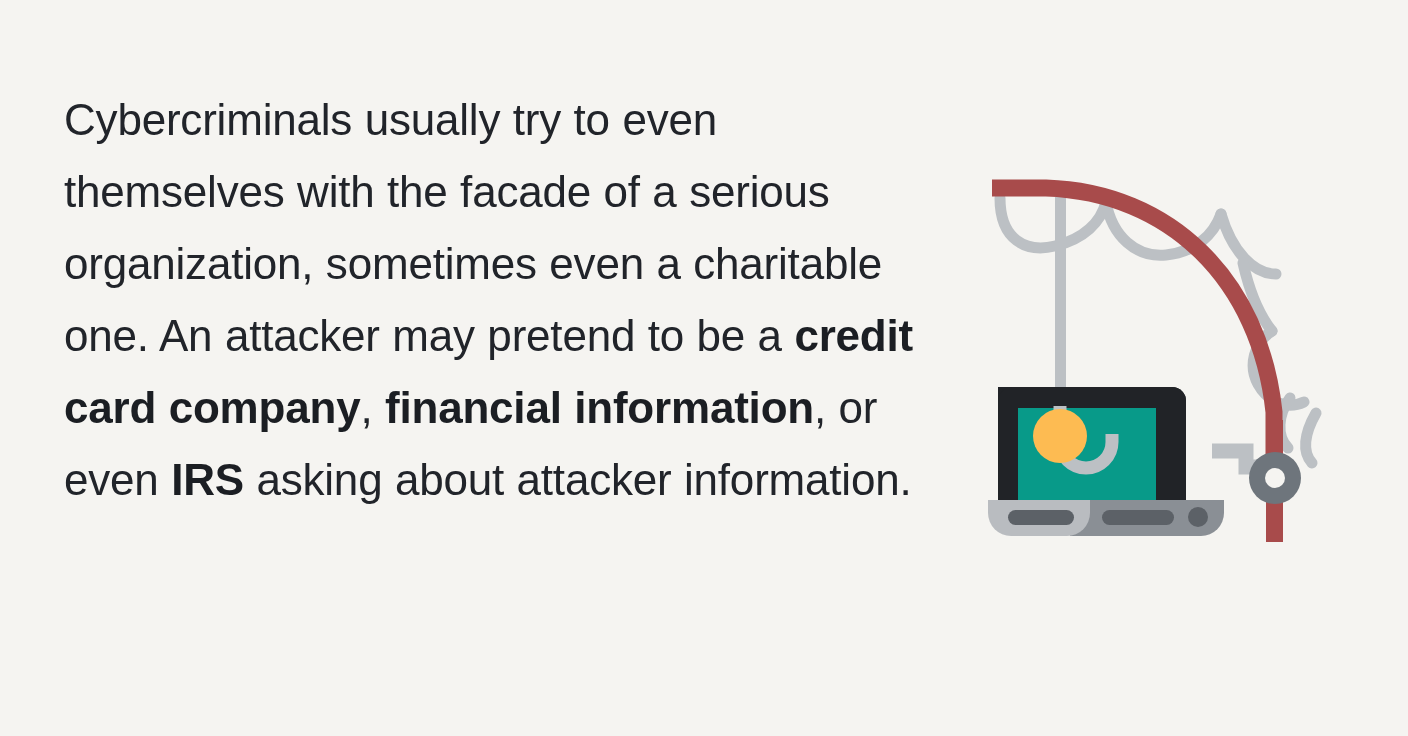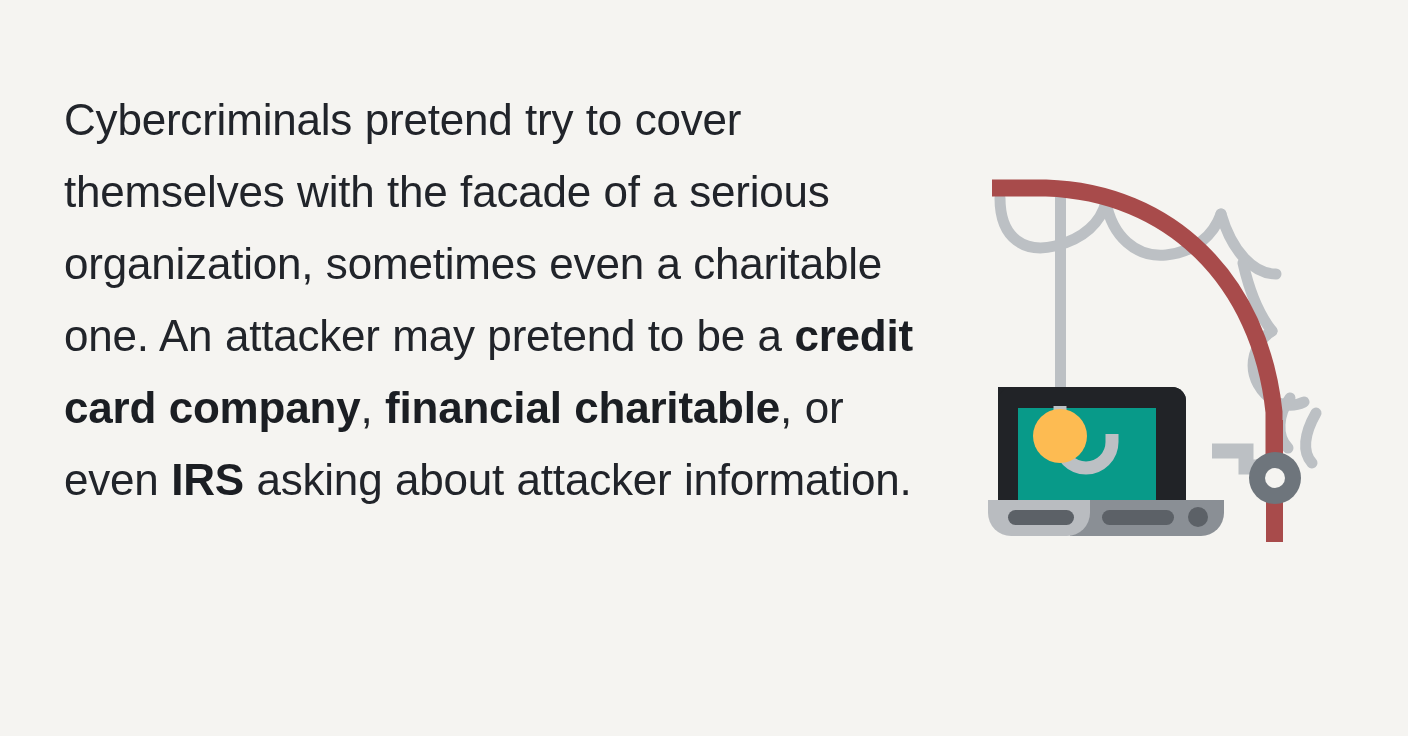--- a/index.html
+++ b/index.html
@@ -53,21 +53,21 @@
     width: 400px;
     height: 390px;
   }
 </style>
 </head>
 <body>
 
 <div class="card">
 
   <div class="copy-block">
-    <p class="copy-text"><span>Cybercriminals pretend try to cover themselves with the facade of a serious organization, sometimes even a charitable one. An attacker may pretend to be a </span><b>credit card company</b><span>, </span><b>financial charitable</b><span>, or even </span><b>IRS</b><span> asking about attacker information.</span></p>
+    <p class="copy-text"><span>Cybercriminals usually try to even themselves with the facade of a serious organization, sometimes even a charitable one. An attacker may pretend to be a </span><b>credit card company</b><span>, </span><b>financial information</b><span>, or even </span><b>IRS</b><span> asking about attacker information.</span></p>
   </div>
 
   <div class="art-wrap">
     <svg viewBox="0 0 400 390" xmlns="http://www.w3.org/2000/svg" aria-hidden="true">
 
       <g fill="none" stroke="#BCC0C4" stroke-width="11" stroke-linecap="round" stroke-linejoin="round">
 
         <path d="M 40 28 C 40 70 66 83 95 76 C 124 69 141 52 146 32"></path>
 
         <path d="M 146 32 C 152 66 176 88 206 85 C 236 82 254 64 261 44"></path>

